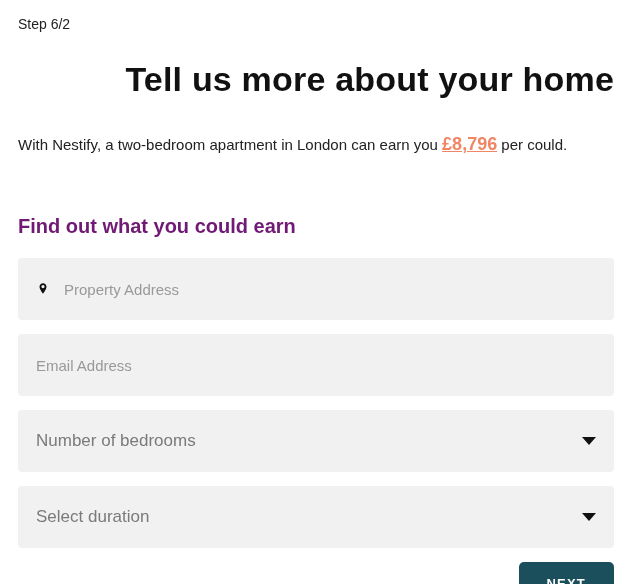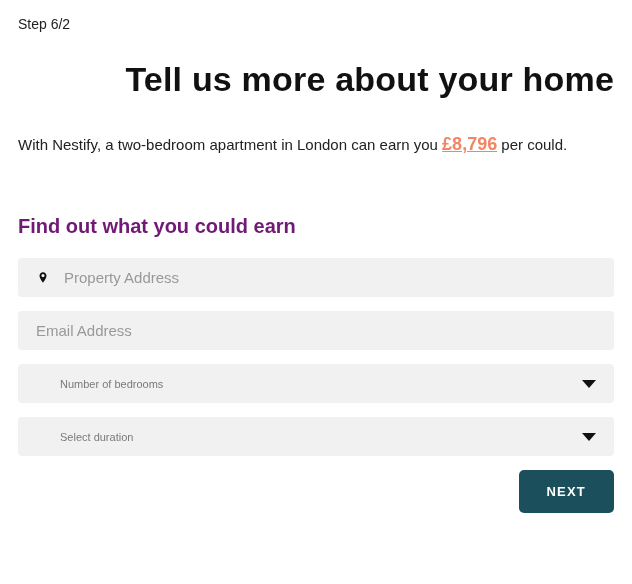--- a/index.html
+++ b/index.html
@@ -40,39 +40,39 @@
   }
   .subhead {
     font-size: 20px;
     font-weight: 700;
     color: #701a75;
     margin-bottom: 20px;
   }
   .field {
     background: #F1F1F1;
     border-radius: 4px;
-    height: 39px;
+    height: 62px;
     display: flex;
     align-items: center;
     padding: 0 18px;
     margin-bottom: 14px;
     position: relative;
   }
   .field input, .field select {
     border: none;
     background: transparent;
     width: 100%;
     font-size: 15px;
     color: #333;
     outline: none;
     appearance: none;
     -webkit-appearance: none;
   }
   .field input::placeholder { color: #999; }
-  .field .placeholder-select { color: #7a7a7a; font-size: 11px; margin-left: 24px; }
+  .field .placeholder-select { color: #7a7a7a; font-size: 17px; }
   .field .caret {
     position: absolute;
     right: 18px;
     top: 50%;
     transform: translateY(-50%);
     width: 0; height: 0;
     border-left: 7px solid transparent;
     border-right: 7px solid transparent;
     border-top: 8px solid #111;
   }

